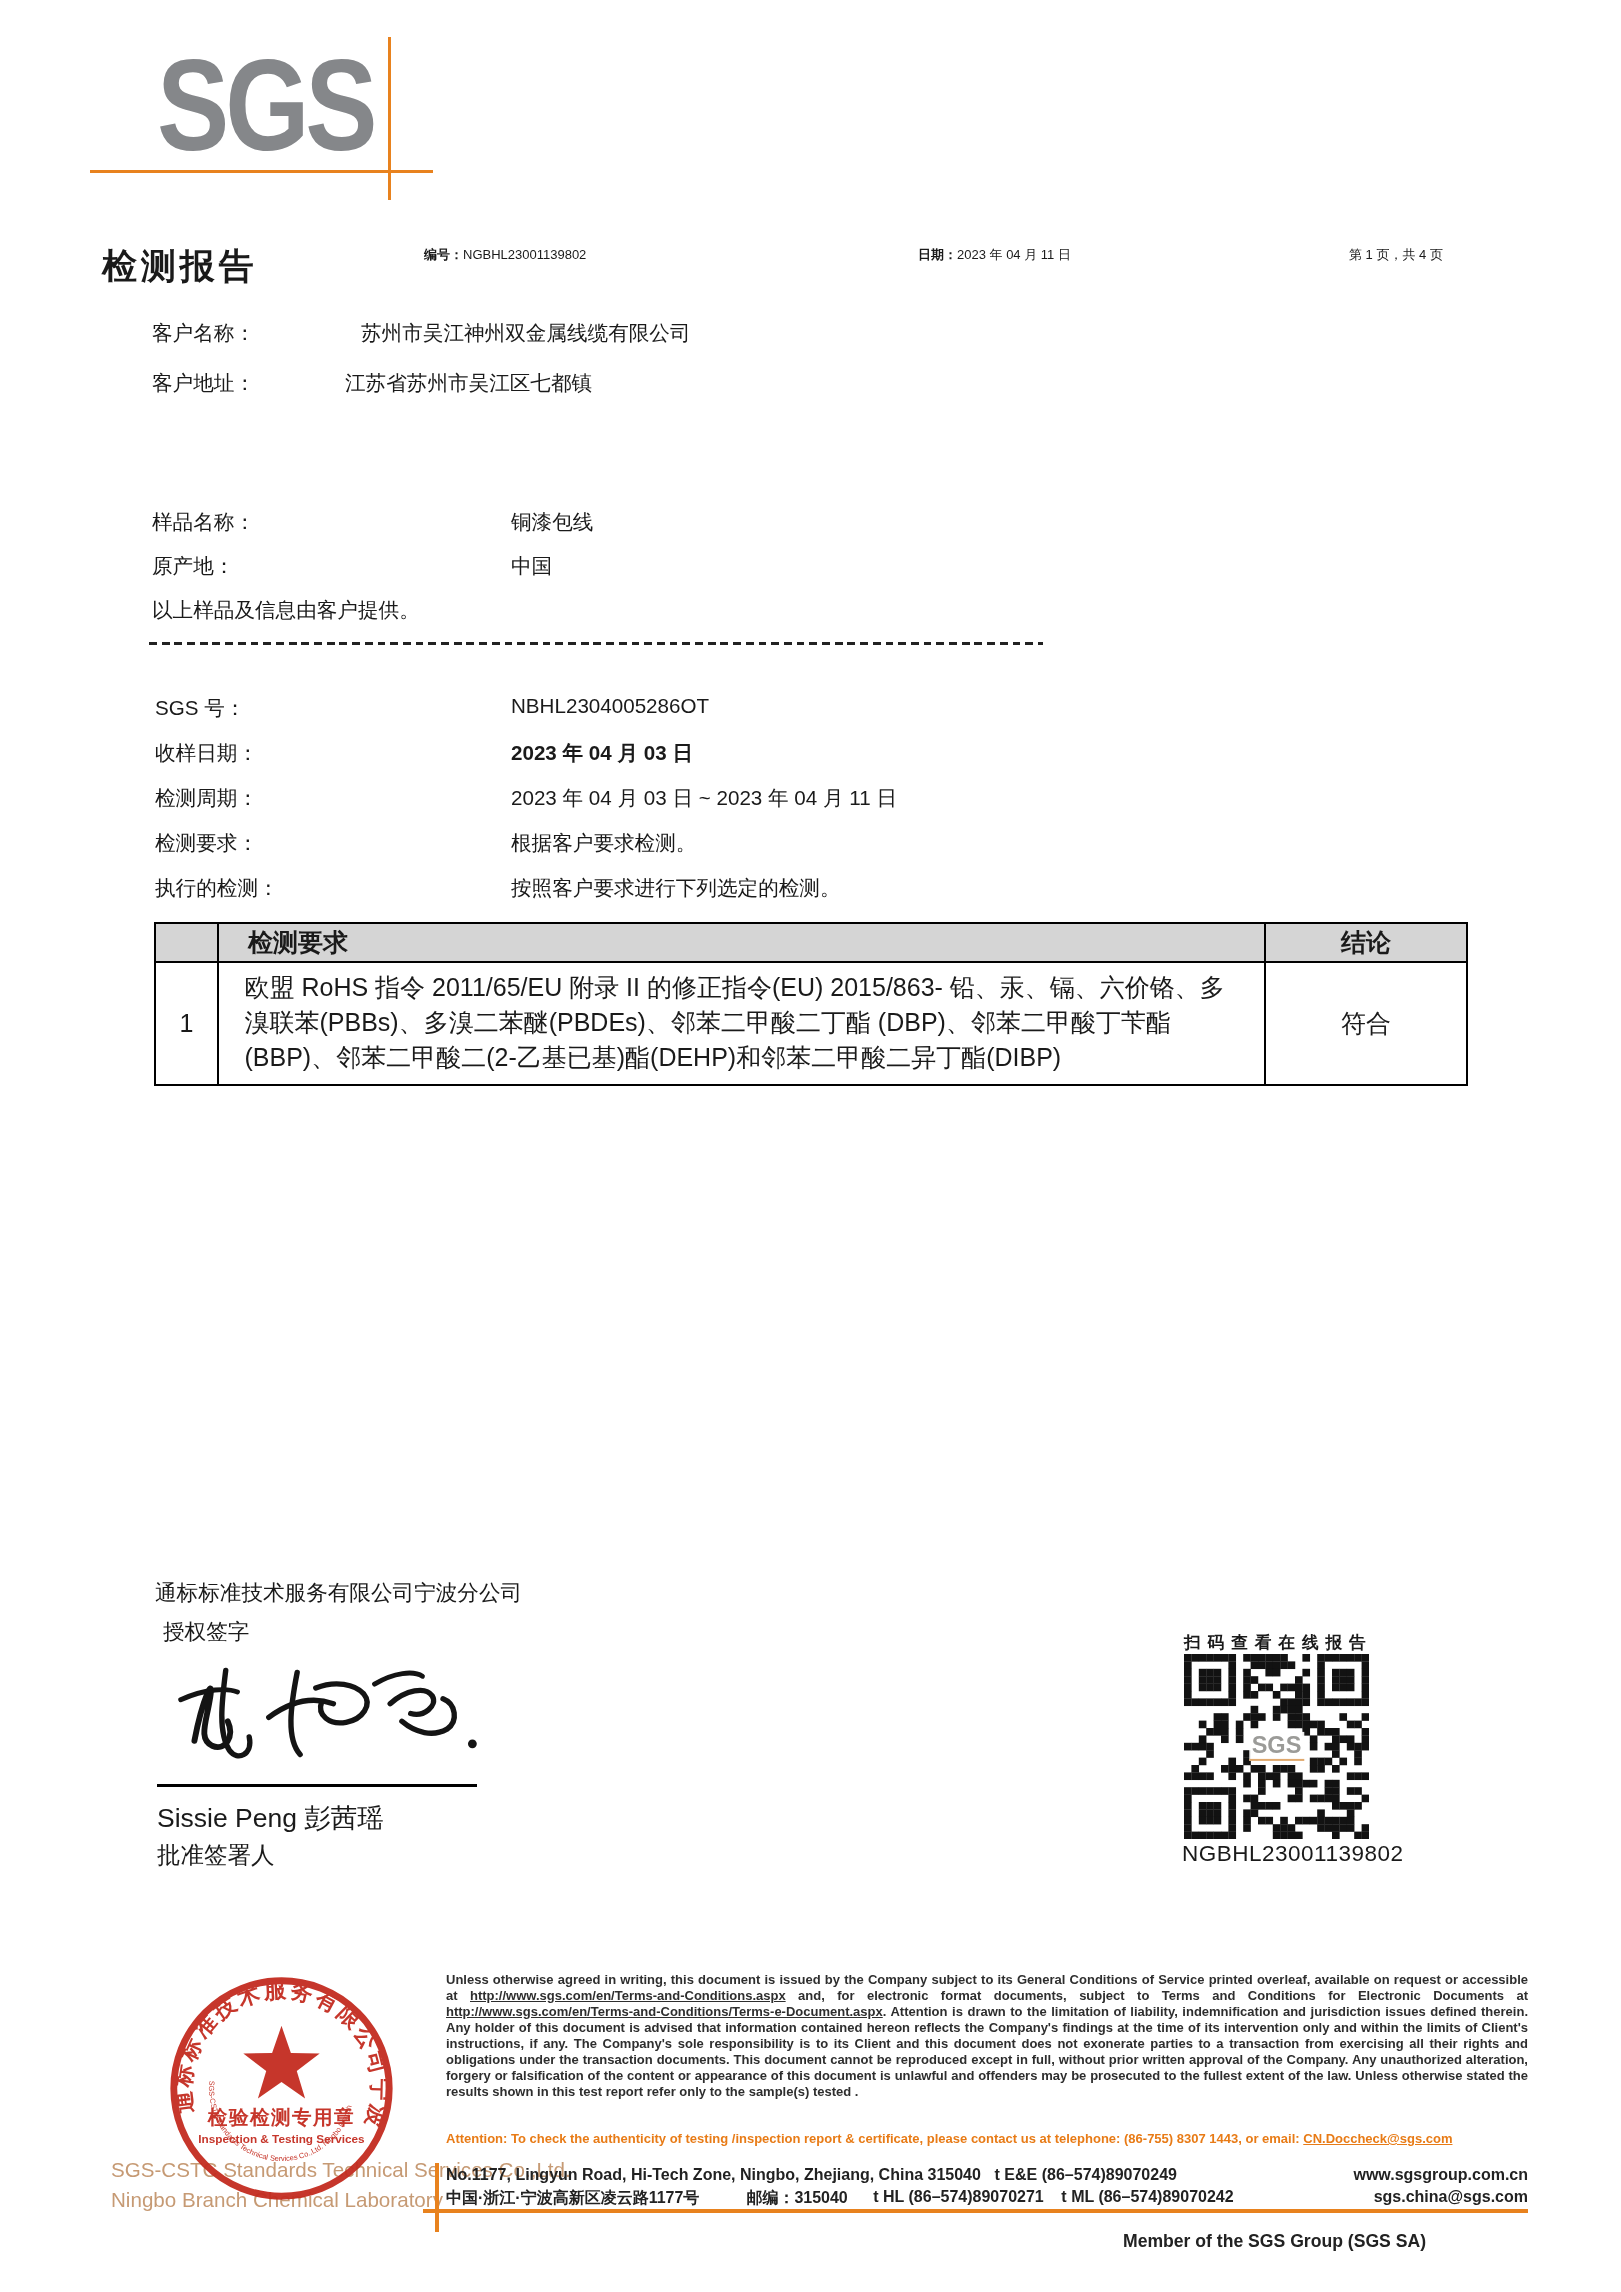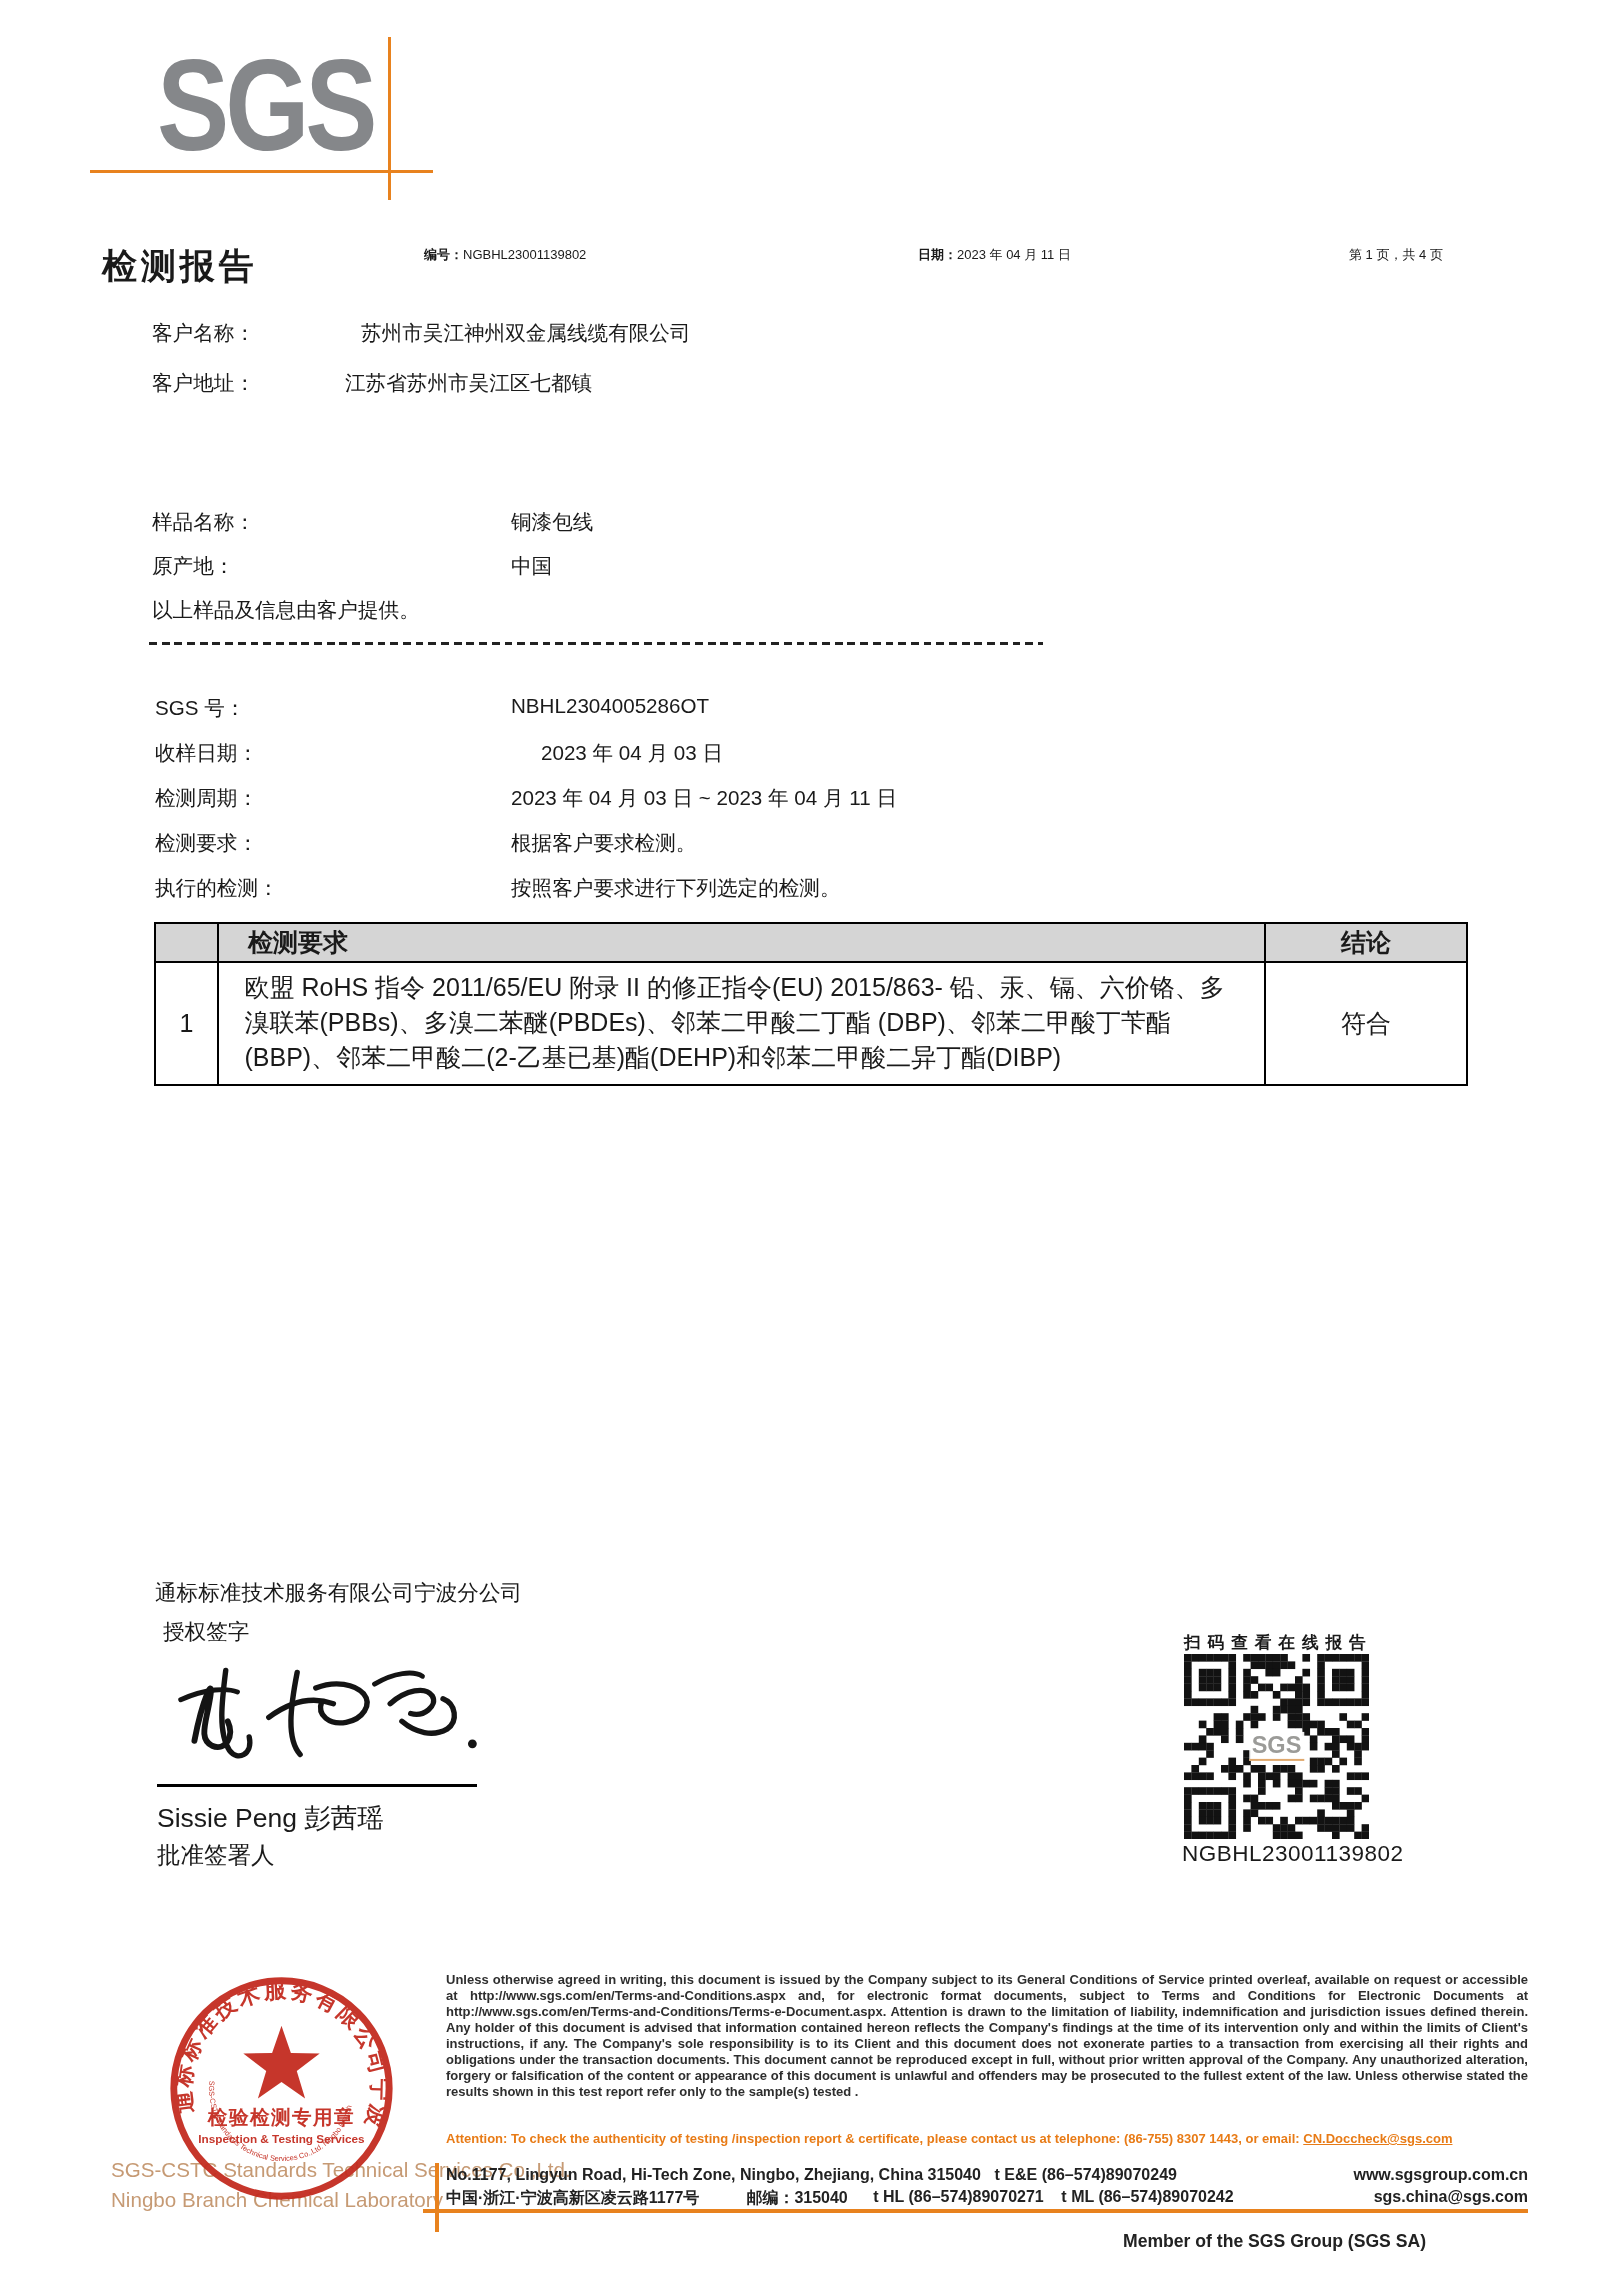--- a/index.html
+++ b/index.html
@@ -63,21 +63,21 @@
   .qr-code-text { left:1182px; top:1841px; font-size:22.5px; letter-spacing:0.5px; }
 
   
   .tan-line { left:111px; color:#c69a74; font-size:20.6px; white-space:nowrap; }
   .stamp-svg { left:164px; top:1971px; opacity:.94; }
 
   .legal {
     left:446px; top:1972px; width:1082px; font-size:13px; line-height:16px;
     font-weight:bold; color:#2e2e2e; text-align:justify;
   }
-  .legal .lnk { }
+  .legal .lnk { text-decoration:underline; }
   .attention {
     left:446px; top:2131px; width:1082px; font-size:13px; line-height:16px;
     font-weight:bold; color:#e87b16; text-align:left;
   }
   .attention .lnk { text-decoration:underline; }
 
   .addr-row { left:446px; width:1082px; display:flex; font-size:16px; font-weight:bold; white-space:nowrap; color:#222; }
   .addr-row-1 { top:2166px; }
   .addr-row-2 { top:2188px; }
   .addr-bar { left:435px; top:2163px; width:3.9px; height:69px; background:#e8821e; }
@@ -111,21 +111,21 @@
   <div class="abs kv-value" style="left:511px; top:508px;">铜漆包线</div>
   <div class="abs kv-label" style="left:152px; top:552px;">原产地：</div>
   <div class="abs kv-value" style="left:511px; top:552px;">中国</div>
   <div class="abs kv-value" style="left:152px; top:596px;">以上样品及信息由客户提供。</div>
 
   <div class="abs dashed"></div>
 
   <div class="abs kv-label" style="left:155px; top:694px;">SGS 号：</div>
   <div class="abs kv-value" style="left:511px; top:694px;">NBHL2304005286OT</div>
   <div class="abs kv-label" style="left:155px; top:739px;">收样日期：</div>
-  <div class="abs kv-value" style="left:541px; top:739px;">2023 年 04 月 03 日</div>
+  <div class="abs kv-value" style="left:511px; top:739px;font-weight:bold;">2023 年 04 月 03 日</div>
   <div class="abs kv-label" style="left:155px; top:784px;">检测周期：</div>
   <div class="abs kv-value" style="left:511px; top:784px;">2023 年 04 月 03 日 ~ 2023 年 04 月 11 日</div>
   <div class="abs kv-label" style="left:155px; top:829px;">检测要求：</div>
   <div class="abs kv-value" style="left:511px; top:829px;">根据客户要求检测。</div>
   <div class="abs kv-label" style="left:155px; top:874px;">执行的检测：</div>
   <div class="abs kv-value" style="left:511px; top:874px;">按照客户要求进行下列选定的检测。</div>
 
   <div class="abs rtable">
     <div class="cell hdr"></div>
     <div class="cell hdr hdr-req">检测要求</div>

